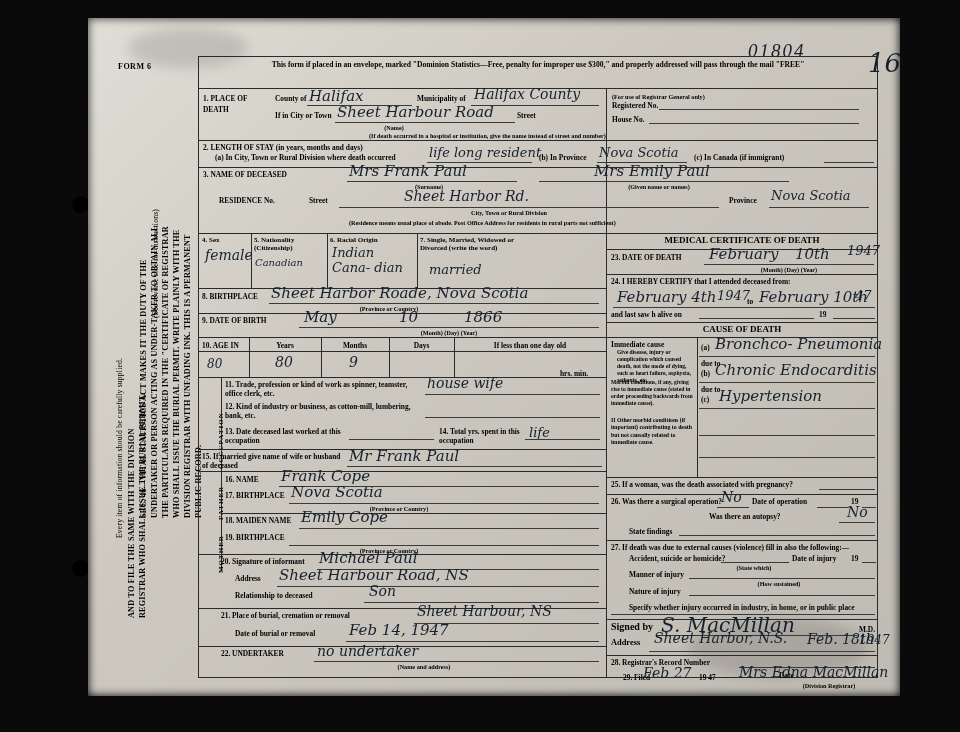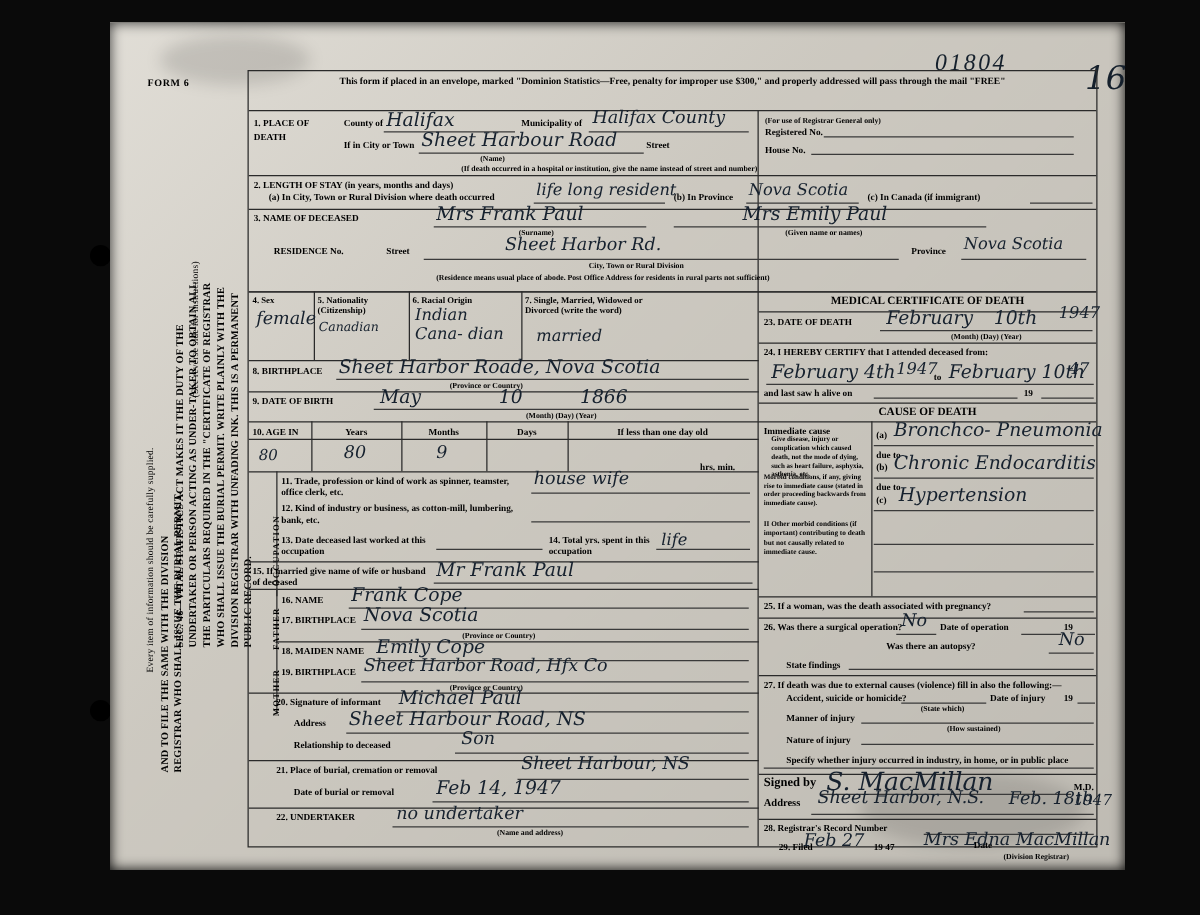--- a/index.html
+++ b/index.html
@@ -218,21 +218,20 @@
       <div class="ul" style="left:90px;top:446px;width:310px;"></div>
       <div class="lbl n tinyc" style="left:140px;top:447px;width:120px;">(Province or Country)</div>
 
       <div class="rule" style="left:22px;top:456px;width:386px;height:1px;"></div>
 
       <div class="lbl" style="left:26px;top:459px;">18. MAIDEN NAME</div>
       <div class="w" style="left:102px;top:451px;font-size:15px;">Emily Cope</div>
       <div class="ul" style="left:100px;top:471px;width:300px;"></div>
 
       <div class="lbl" style="left:26px;top:476px;">19. BIRTHPLACE</div>
-      <div class="w" style="left:92px;top:468px;font-size:14px;">Sheet Harbor Road,        Hfx Co</div>
       <div class="ul" style="left:90px;top:488px;width:310px;"></div>
       <div class="lbl n tinyc" style="left:130px;top:489px;width:120px;">(Province or Country)</div>
 
       <div class="rule" style="left:0;top:497px;width:408px;height:1px;"></div>
 
       <div class="lbl" style="left:22px;top:500px;">20. Signature of informant</div>
       <div class="w" style="left:120px;top:492px;font-size:15px;">Michael Paul</div>
       <div class="ul" style="left:118px;top:512px;width:282px;"></div>
 
       <div class="lbl" style="left:36px;top:517px;">Address</div>

